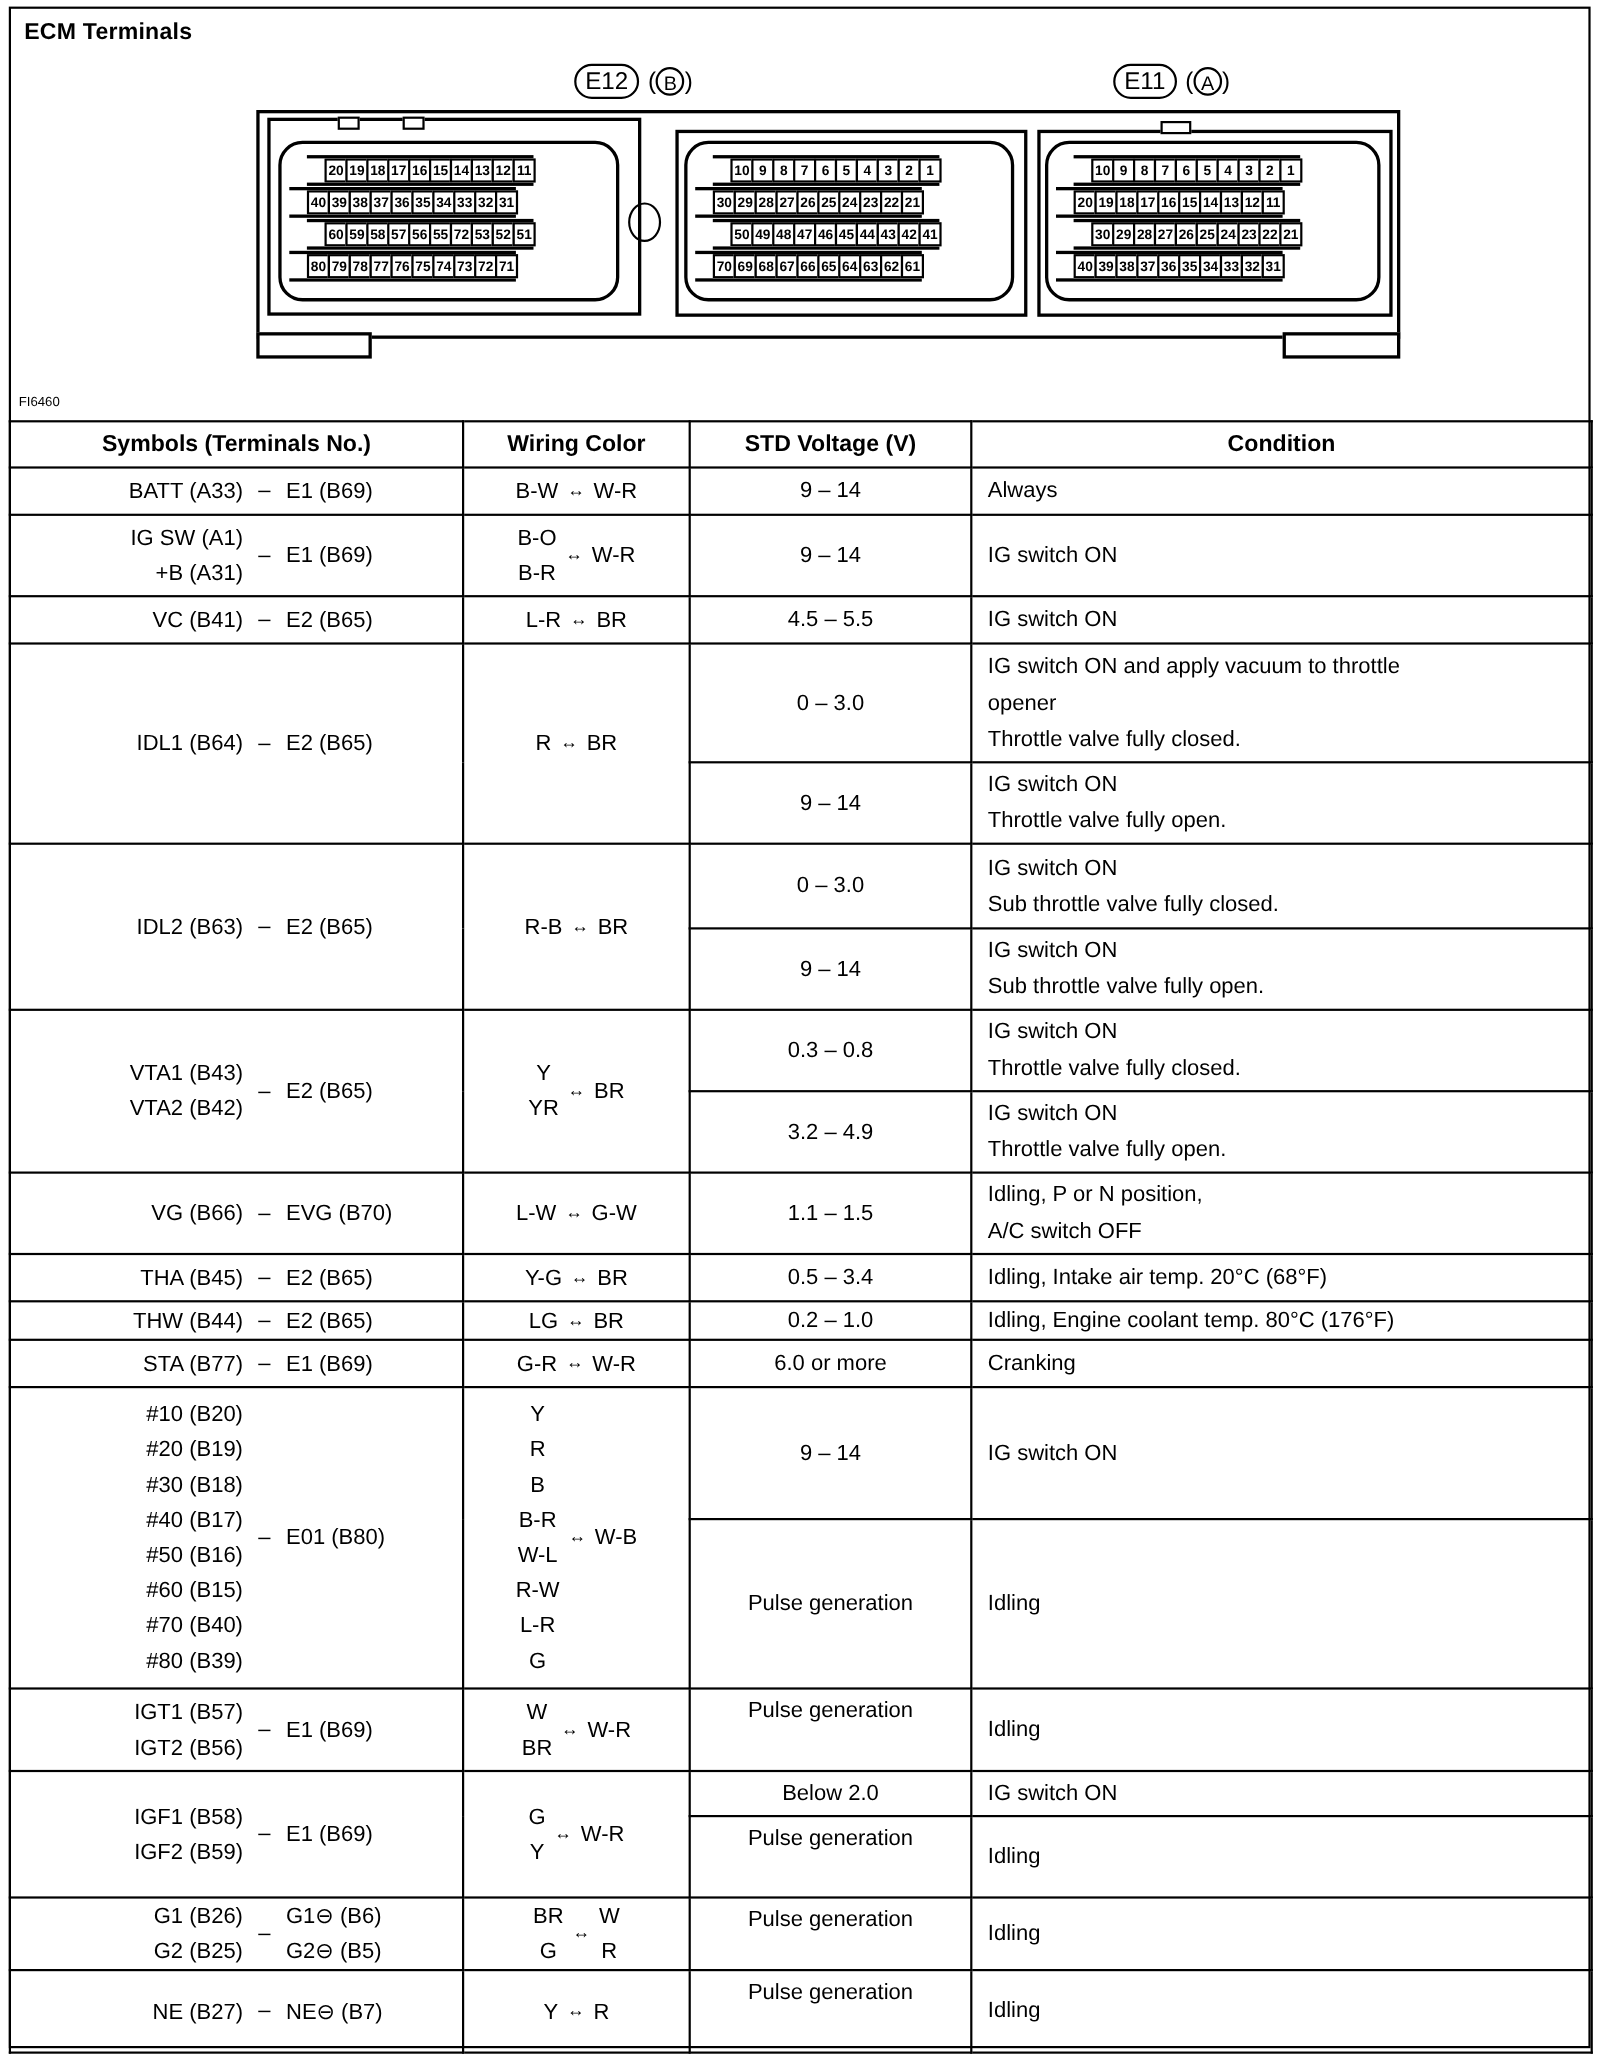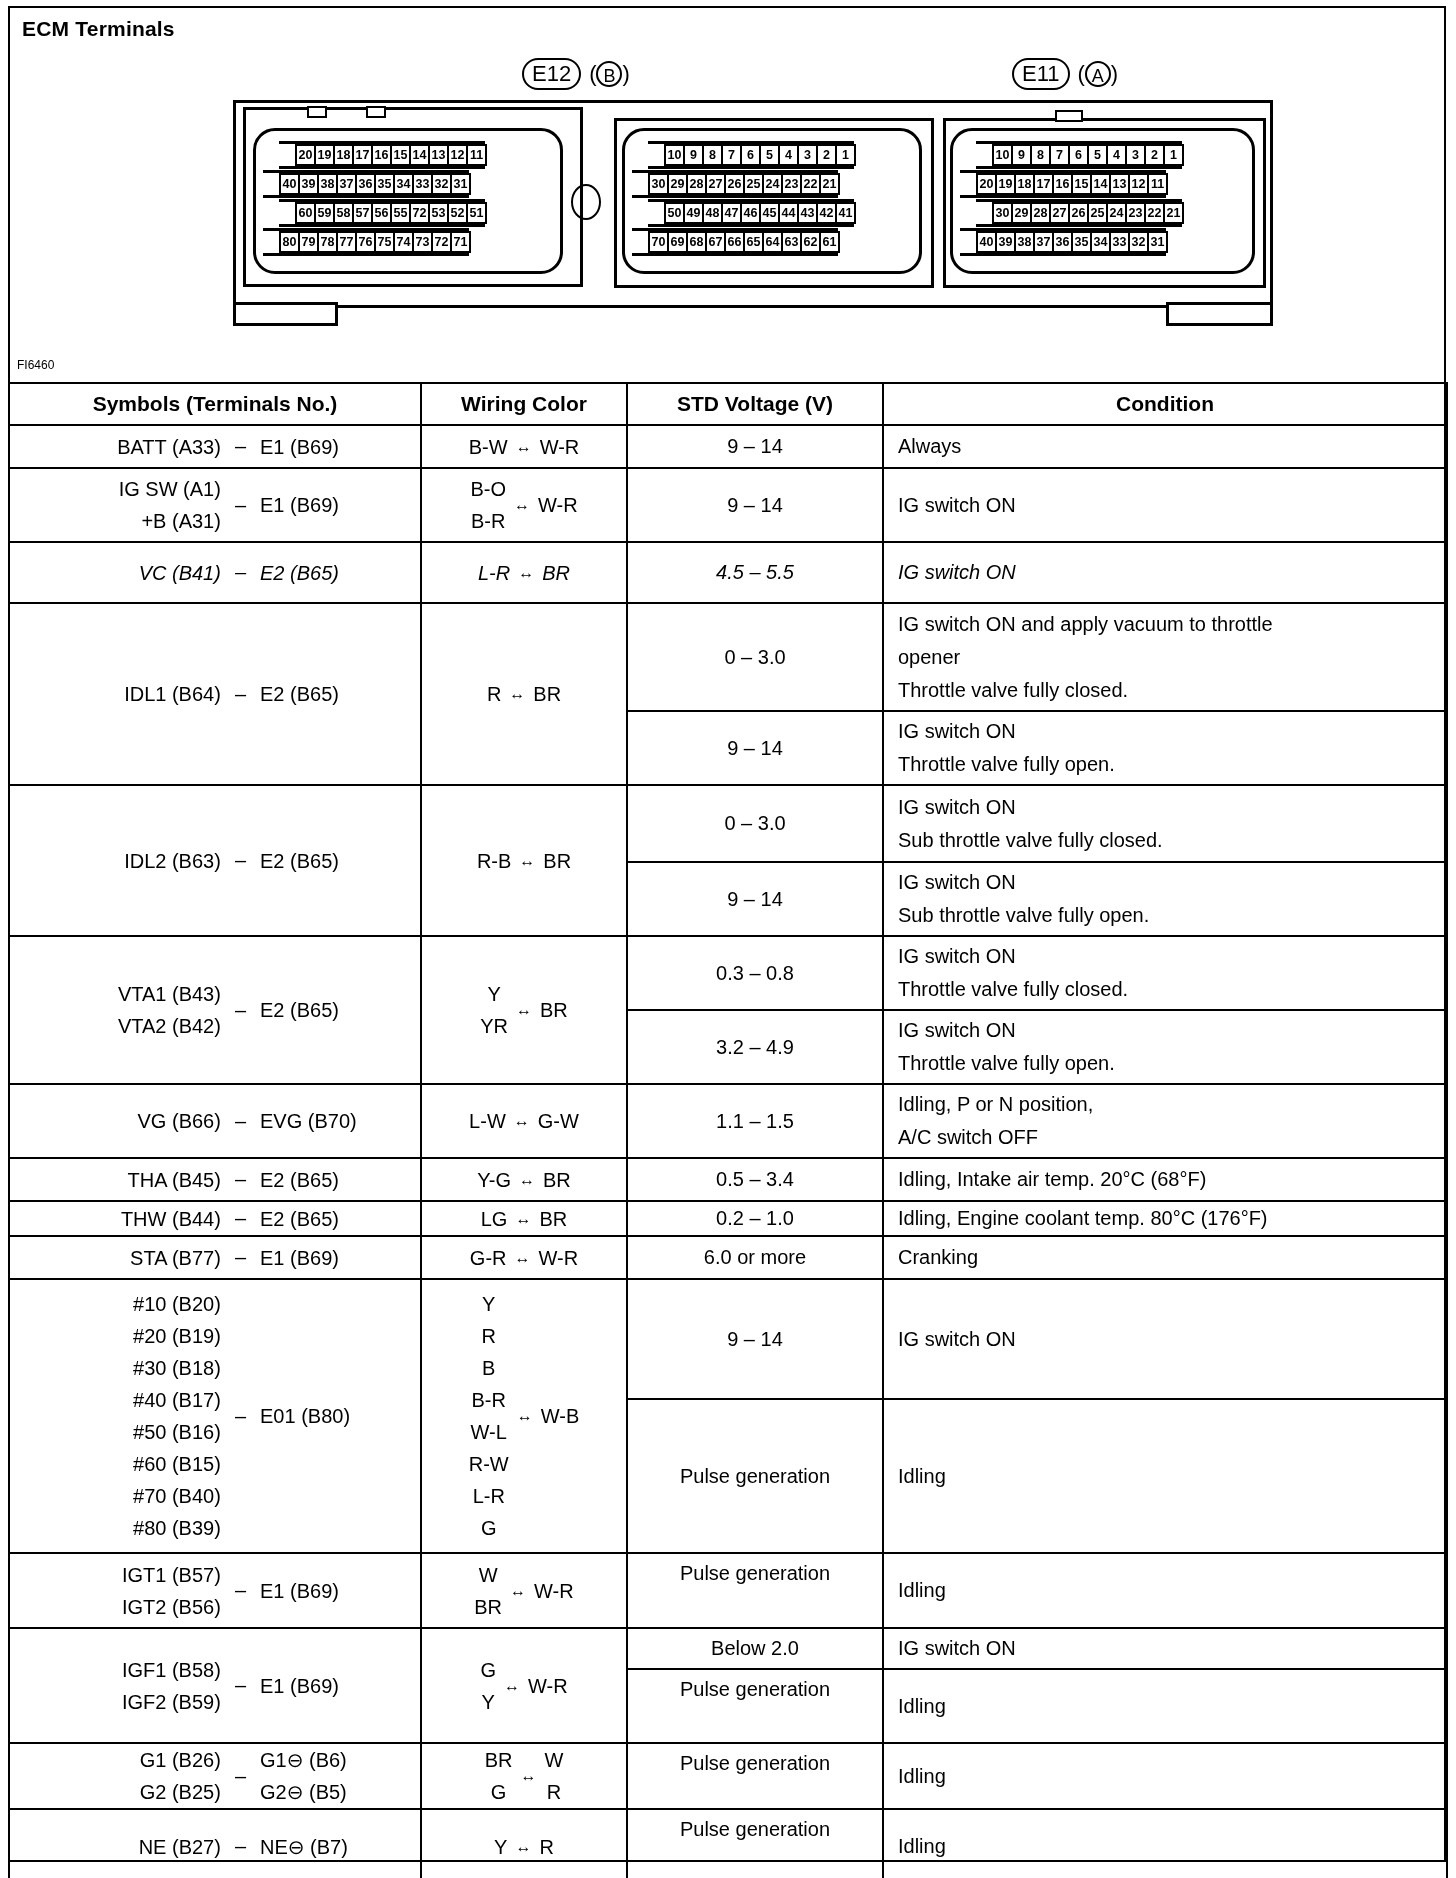--- a/index.html
+++ b/index.html
@@ -297,21 +297,21 @@
             <div class="wire-left">
               <div>W-R</div>
             </div>
           </div>
         </td>
         <td class="volt">9 – 14</td>
         <td class="cond">
           <div>IG switch ON</div>
         </td>
       </tr>
-      <tr style="height: 61px; font-style: italic;">
+      <tr style="height: 43px;">
         <td rowspan="1">
           <div class="sym">
             <div class="sym-left">
               <div>VC (B41)</div>
             </div>
             <div class="sym-dash">–</div>
             <div class="sym-right">
               <div>E2 (B65)</div>
             </div>
           </div>

